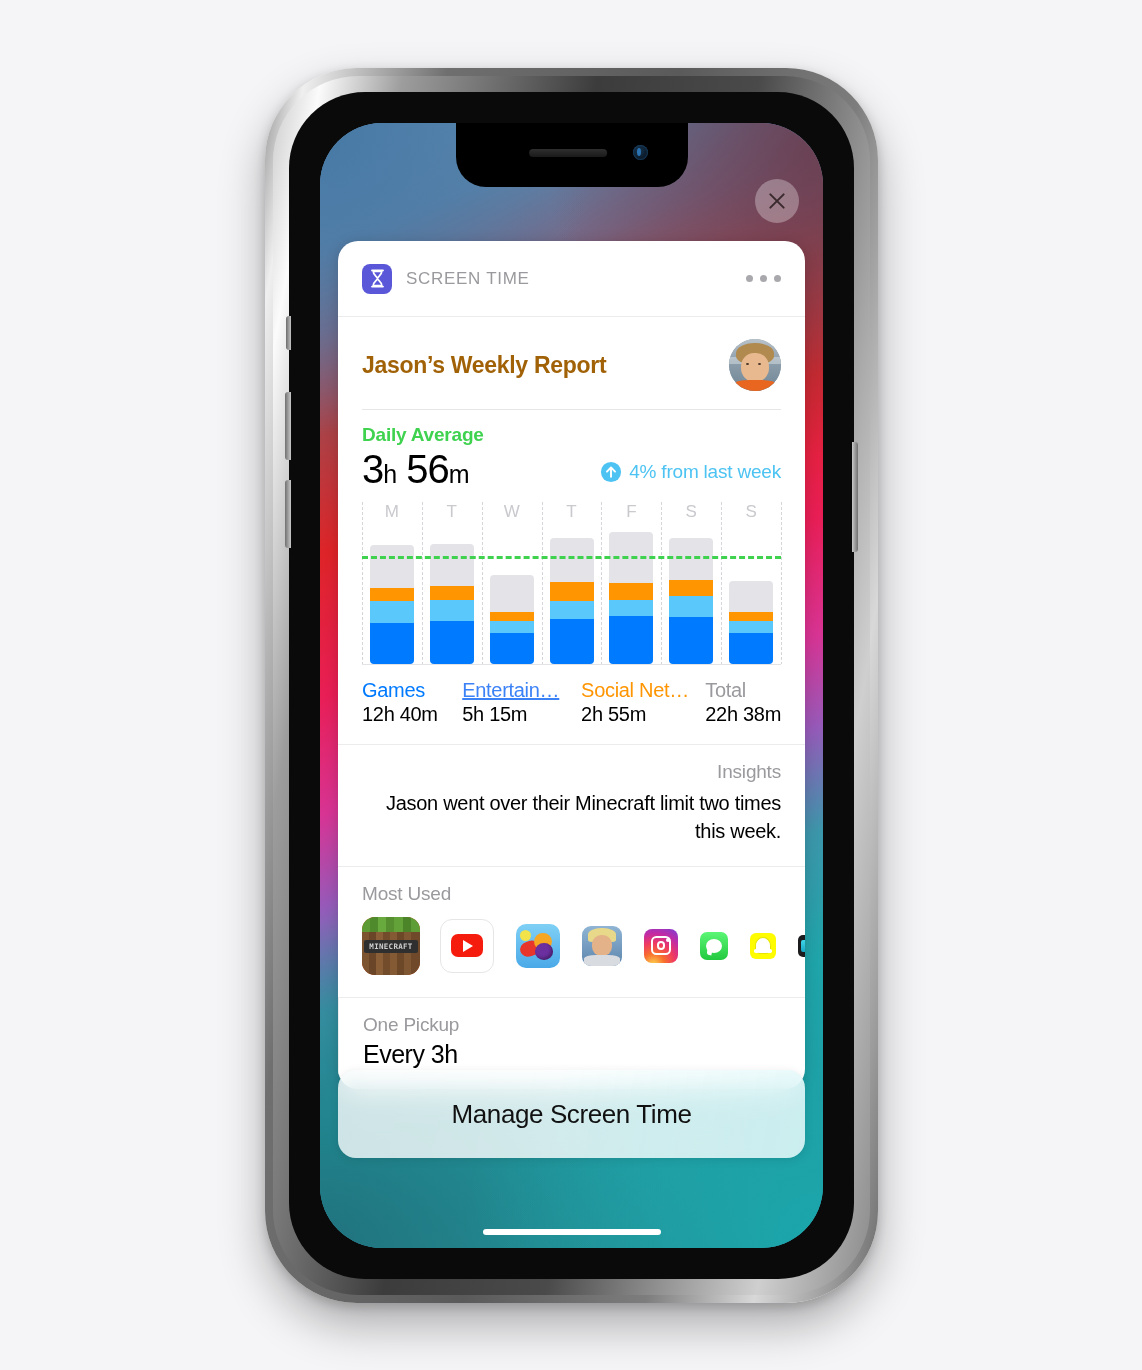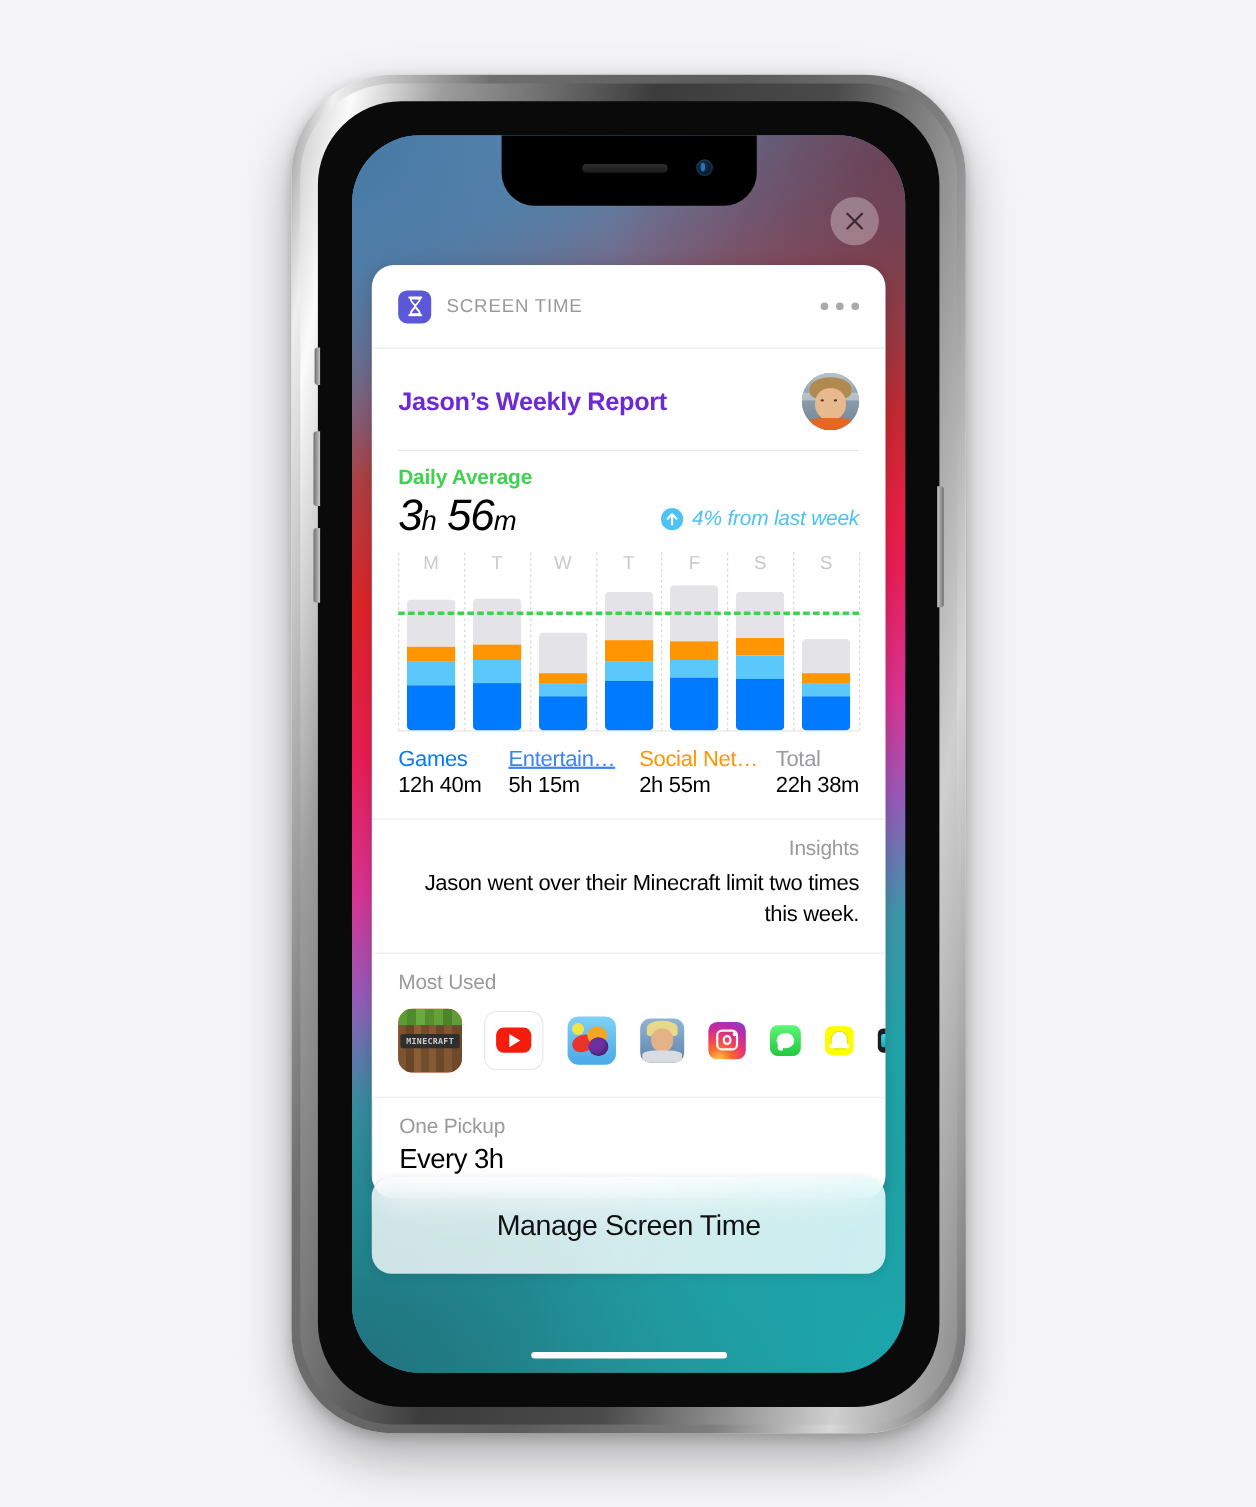--- a/index.html
+++ b/index.html
@@ -138,21 +138,21 @@
     margin-left:14px; font-size:17px; letter-spacing:.7px;
     color:#9a9a9e; font-weight:400;
   }
   .dots{ margin-left:auto; display:flex; gap:7px; }
   .dots i{ width:7px;height:7px;border-radius:50%;background:#a9a9ad; display:block; }
 
   
   .title-row{
     padding:22px 24px 0 24px; display:flex; align-items:center;
   }
-  .report-title{ font-size:23px; font-weight:700; color:#6d28d9; letter-spacing:-.3px; }
+  .report-title{ font-size:23px; font-weight:700; color:#a16207; letter-spacing:-.3px; }
   .avatar{
     margin-left:auto; width:52px; height:52px; border-radius:50%;
     overflow:hidden; position:relative;
     background:#8c9aa6;
   }
   .avatar .bg{ position:absolute; inset:0;
     background:linear-gradient(#b9c3cb 0%,#8fa0ad 40%,#6f8494 100%); }
   .avatar .stripe{ position:absolute; left:0; right:0; top:34%; height:14%;
     background:rgba(255,255,255,.35); }
   .avatar .hair{ position:absolute; left:14%; top:8%; width:72%; height:40%;
@@ -163,21 +163,21 @@
     border-radius:38% 38% 0 0; background:#e8661f; }
   .avatar .eye{ position:absolute; width:6%; height:4%; border-radius:50%;
     background:#4a3426; top:46%; }
   .avatar .eye.l{ left:33%; } .avatar .eye.r{ left:55%; }
 
   .divider{ height:1px; background:#e6e6e6; margin:18px 24px 0 24px; }
 
   
   .summary{ padding:14px 24px 0 24px; }
   .avg-label{ font-size:19px; color:#3fd24f; font-weight:700; letter-spacing:-.2px; }
-  .avg-row{ display:flex; align-items:flex-end; margin-top:2px;font-style:italic; }
+  .avg-row{ display:flex; align-items:flex-end; margin-top:2px; }
   .avg-value{ font-size:40px; font-weight:400; color:#000; letter-spacing:-1px; line-height:1.05; }
   .avg-value .u{ font-size:25px; }
   .delta{ margin-left:auto; display:flex; padding-bottom:7px; }
   .delta svg{ width:22px; height:22px; flex:0 0 auto; }
   .delta span{ font-size:19px; color:#4cc3f2; margin-left:7px; letter-spacing:-.2px; }
 
   
   .chart{ margin:12px 24px 0 24px; position:relative; }
   .day-row{ display:flex; }
   .day-cell{

